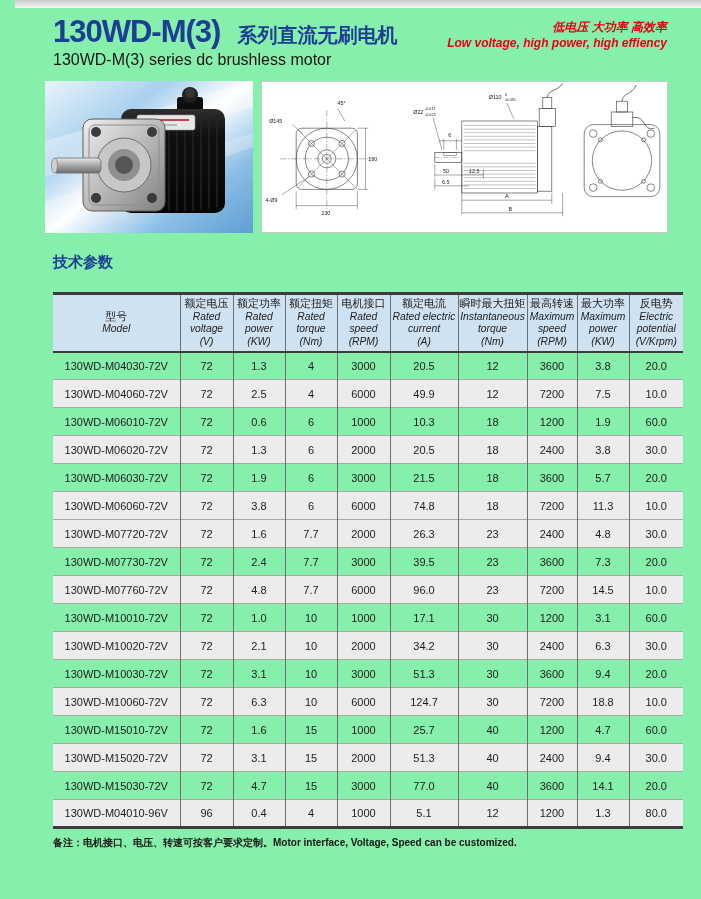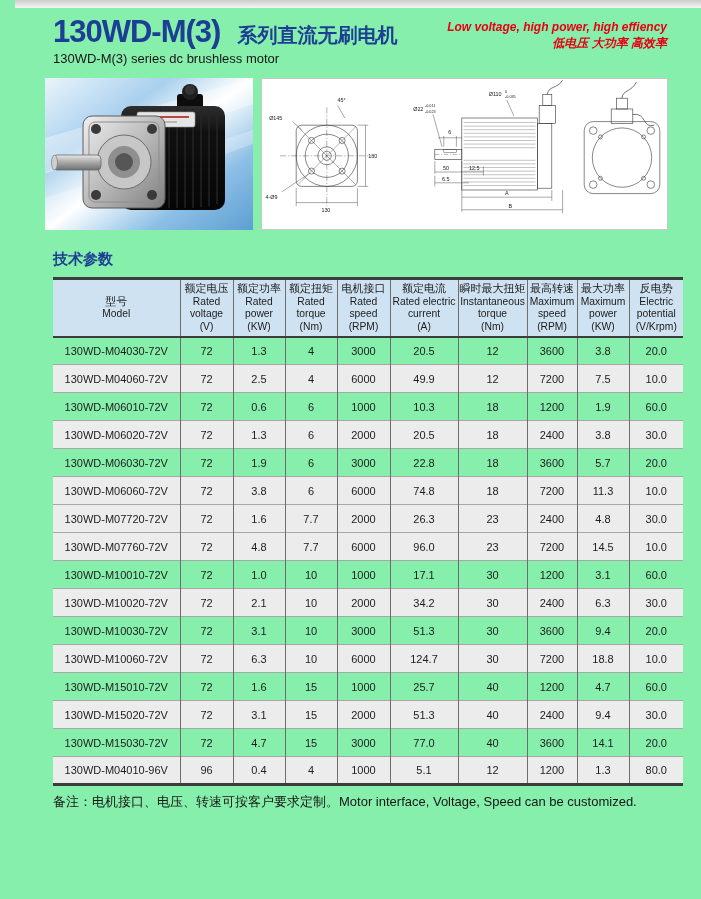--- a/index.html
+++ b/index.html
@@ -11,62 +11,62 @@
     --hline:#a8a8a8;
   }
   *{box-sizing:border-box;}
   body{margin:0;background:#ffffff;font-family:"Liberation Sans",sans-serif;}
   .page{width:701px;height:899px;position:relative;background:#86efac;overflow:hidden;padding-left:15px;}
   .top-edge{height:8px;background:linear-gradient(#cccccc,#f5f5f5);}
   .header{display:flex;justify-content:space-between;align-items:flex-start;padding:8px 34px 0 38px;}
   .title-line{display:flex;align-items:baseline;}
   .title-model{font-size:31px;font-weight:800;color:var(--blue);letter-spacing:-1px;line-height:1.05;}
   .title-cn{font-size:20px;font-weight:bold;color:var(--blue);margin-left:17px;}
-  .subtitle{font-size:13px;color:#151515;margin-top:2px;}
+  .subtitle{font-size:16px;color:#151515;margin-top:2px;}
   .tagline{text-align:right;color:var(--red);font-style:italic;font-weight:bold;font-size:12px;line-height:1.35;padding-top:3px;white-space:nowrap;}
   .media-row{display:flex;gap:8px;margin:12px 33px 0 30px;height:152px;}
   .photo-box{width:208px;height:152px;flex:none;overflow:hidden;}
   .photo-box svg{display:block;}
   .drawing-box{flex:1;border:1px solid #c8c8c8;background:#fff;overflow:hidden;}
   .drawing-box svg{display:block;width:100%;height:100%;}
-  .section-heading{margin:20px 0 8px 38px;font-size:15px;font-weight:bold;color:var(--blue);}
+  .section-heading{margin:20px 0 20px 38px;font-size:15px;font-weight:bold;color:var(--blue);}
   table.spec{border-collapse:collapse;margin-left:38px;width:630px;table-layout:fixed;
     border-top:3px solid var(--darkline);border-bottom:3px solid var(--darkline);
     font-size:11px;color:#1c1c1c;}
   thead th{background:var(--hdrbg);height:58px;font-weight:normal;border-bottom:2px solid var(--darkline);
     vertical-align:middle;padding:2px 1px;line-height:1.22;text-align:center;margin-left:10px;}
   .hcn{font-size:11px;}
-  .hen{font-size:10.3px;}
+  .hen{font-size:10.3px;font-style:italic;}
   th+th, td+td{border-left:1px solid var(--vline);}
   tbody td{height:28px;text-align:center;vertical-align:middle;padding:0 2px;background:transparent;}
   tbody tr+tr td{border-top:1px solid var(--hline);}
   tbody tr.alt td{background:#ececec;}
-  .footnote{margin:7px 33px 0 38px;font-size:13px;color:#161616;}
+  .footnote{margin:7px 33px 0 38px;font-size:10px;color:#161616;font-weight:bold;}
   
   .dim{font-size:6px;fill:#222;font-family:"Liberation Sans",sans-serif;}
   .tol{font-size:4.2px;fill:#222;font-family:"Liberation Sans",sans-serif;}
 </style>
 </head>
 <body>
 
 <div class="page">
 
   <div class="top-edge"></div>
 
   <div class="header">
     <div class="title-block">
       <div class="title-line">
         <span class="title-model">130WD-M(3)</span>
         <span class="title-cn">系列直流无刷电机</span>
       </div>
       <div class="subtitle">130WD-M(3) series dc brushless motor</div>
     </div>
     <div class="tagline">
+      <div>低电压 大功率 高效率</div>
       <div>Low voltage, high power, high effiency</div>
-      <div>低电压 大功率 高效率</div>
     </div>
   </div>
 
   <div class="media-row">
 
     <div class="photo-box">
       <svg width="208" height="152" viewBox="0 0 208 152">
         <defs>
           <linearGradient id="bgG" x1="0" y1="0" x2="1" y2="1">
             <stop offset="0" stop-color="#e9f4fb"></stop>
@@ -365,21 +365,21 @@
           <td>2400</td>
           <td>3.8</td>
           <td>30.0</td>
         </tr>
         <tr>
           <td>130WD-M06030-72V</td>
           <td>72</td>
           <td>1.9</td>
           <td>6</td>
           <td>3000</td>
-          <td>22.8</td>
+          <td>21.5</td>
           <td>18</td>
           <td>3600</td>
           <td>5.7</td>
           <td>20.0</td>
         </tr>
         <tr class="alt">
           <td>130WD-M06060-72V</td>
           <td>72</td>
           <td>3.8</td>
           <td>6</td>
@@ -394,20 +394,32 @@
           <td>130WD-M07720-72V</td>
           <td>72</td>
           <td>1.6</td>
           <td>7.7</td>
           <td>2000</td>
           <td>26.3</td>
           <td>23</td>
           <td>2400</td>
           <td>4.8</td>
           <td>30.0</td>
+        </tr>
+        <tr>
+          <td>130WD-M07730-72V</td>
+          <td>72</td>
+          <td>2.4</td>
+          <td>7.7</td>
+          <td>3000</td>
+          <td>39.5</td>
+          <td>23</td>
+          <td>3600</td>
+          <td>7.3</td>
+          <td>20.0</td>
         </tr>
         <tr class="alt">
           <td>130WD-M07760-72V</td>
           <td>72</td>
           <td>4.8</td>
           <td>7.7</td>
           <td>6000</td>
           <td>96.0</td>
           <td>23</td>
           <td>7200</td>

